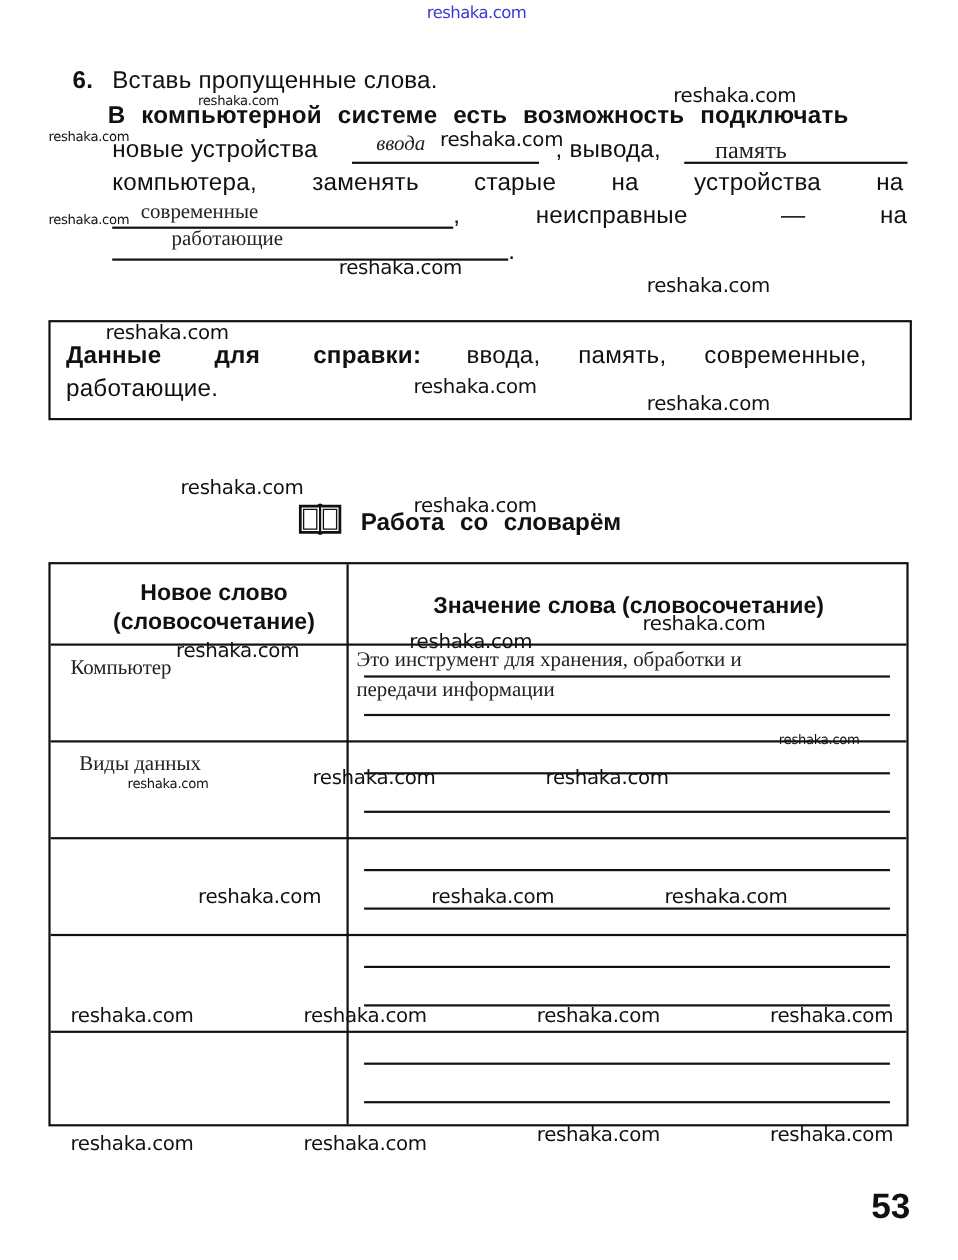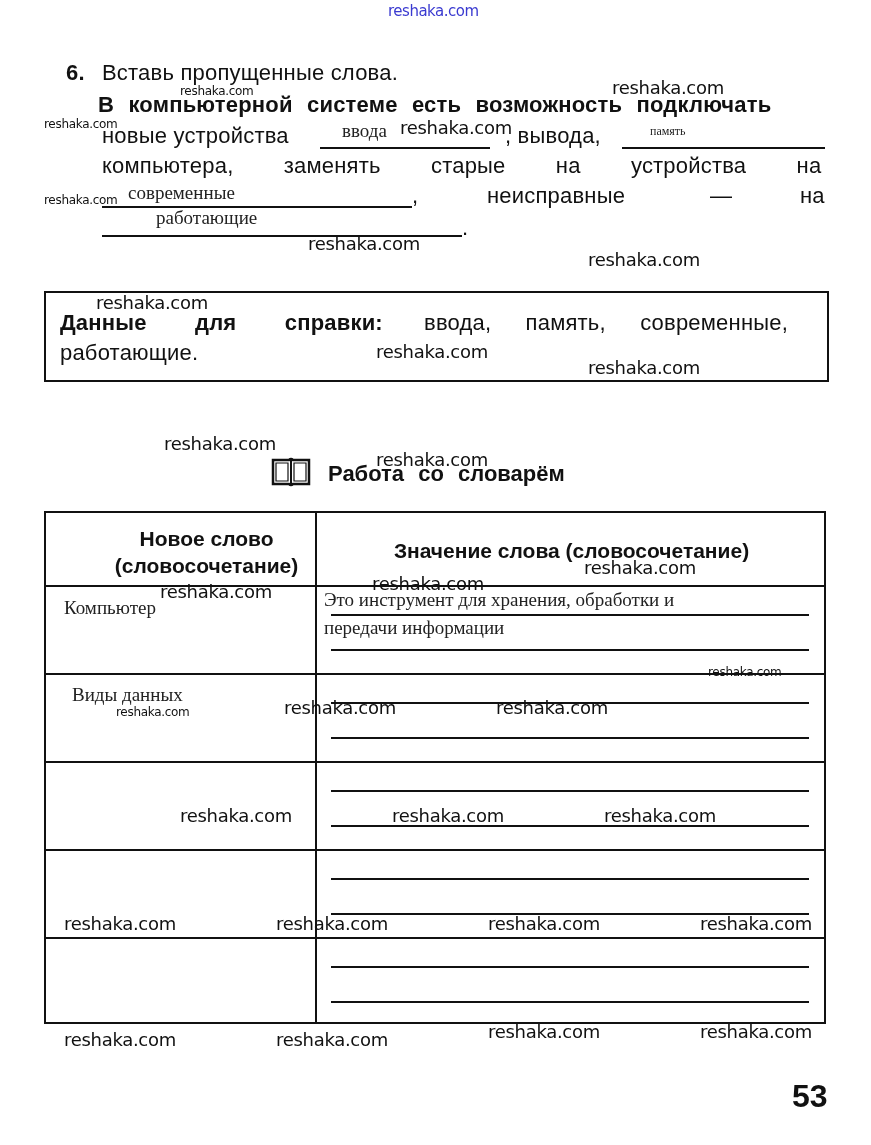--- a/index.html
+++ b/index.html
@@ -25,24 +25,24 @@
 
 <div class="abs top-wm">reshaka.com</div>
 
 <div class="txt" style="left:66px;top:60px;font-weight:bold;">6.</div>
 <div class="txt" style="left:102px;top:60px;">Вставь пропущенные слова.</div>
 
 <div class="txt" style="left:98px;top:92px;word-spacing:8px;font-weight:bold;">В компьютерной системе есть возможность подключать</div>
 
 <div class="txt" style="left:102px;top:123px;">новые устройства</div>
 <div class="uline" style="left:320px;top:147px;width:170px;"></div>
-<div class="hand" style="left:342px;top:120px;">ввода</div>
+<div class="hand" style="left:342px;top:120px;font-style:italic;">ввода</div>
 <div class="txt" style="left:505px;top:123px;">, вывода,</div>
 <div class="uline" style="left:622px;top:147px;width:203px;"></div>
-<div class="hand" style="left:650px;top:124px;font-size:12px;">память</div>
+<div class="hand" style="left:650px;top:124px;font-size:22px;">память</div>
 
 <div class="txt" style="left:102px;top:153px;word-spacing:44px;">компьютера, заменять старые на устройства на</div>
 
 <div class="uline" style="left:102px;top:206px;width:310px;"></div>
 <div class="hand" style="left:128px;top:182px;">современные</div>
 <div class="txt" style="left:412px;top:183px;">,</div>
 <div class="txt" style="left:487px;top:183px;">неисправные</div>
 <div class="txt" style="left:710px;top:183px;">—</div>
 <div class="txt" style="left:800px;top:183px;">на</div>
 
@@ -67,21 +67,21 @@
 </div>
 
 <div class="tbl">
   <div class="vline"></div>
   <div class="hline" style="top:72px;"></div>
   <div class="hline" style="top:160px;"></div>
   <div class="hline" style="top:248px;"></div>
   <div class="hline" style="top:336px;"></div>
   <div class="hline" style="top:424px;"></div>
 
-  <div class="th" style="left:12px;top:12px;width:297px;">
+  <div class="th" style="left:0;top:12px;width:297px;">
     <div>Новое слово</div>
     <div>(словосочетание)</div>
   </div>
   <div class="th" style="left:271px;top:24px;width:509px;">Значение слова (словосочетание)</div>
 
   <div class="hand" style="left:18px;top:84px;">Компьютер</div>
   <div class="hand" style="left:278px;top:76px;">Это инструмент для хранения, обработки и</div>
   <div class="cell-line" style="top:101px;"></div>
   <div class="hand" style="left:278px;top:104px;">передачи информации</div>
   <div class="cell-line" style="top:136px;"></div>

